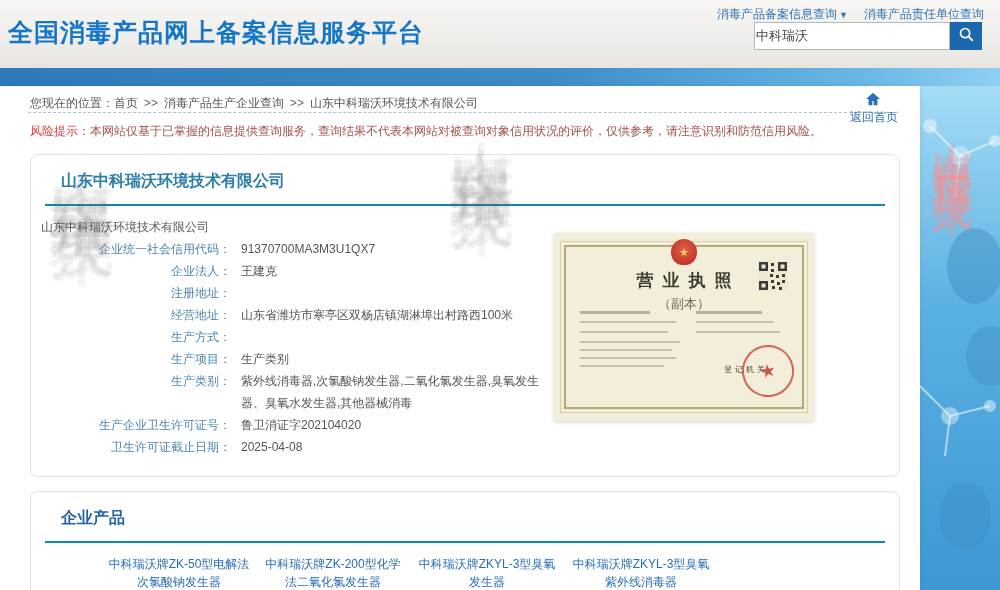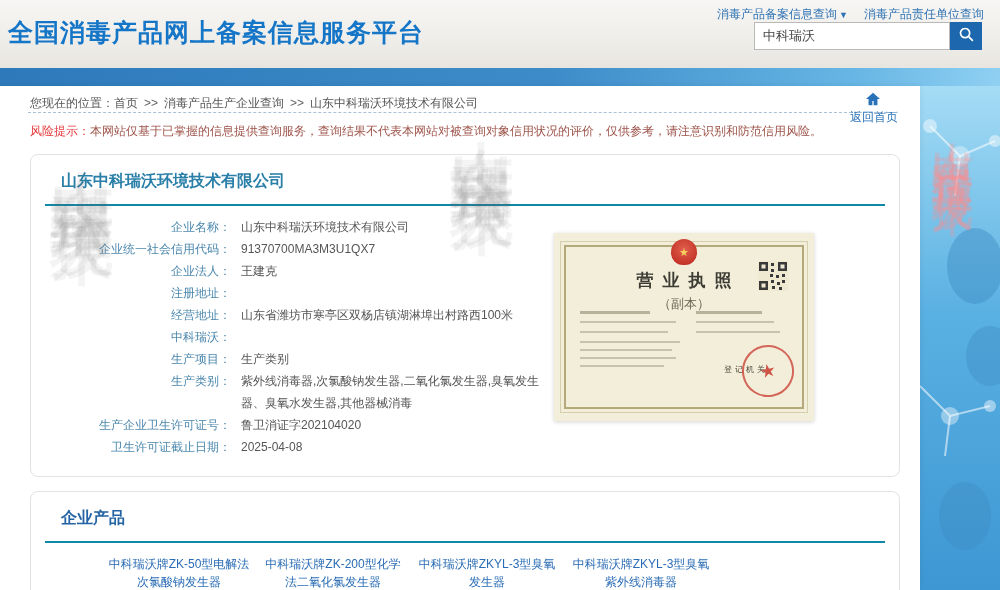--- a/index.html
+++ b/index.html
@@ -13,21 +13,21 @@
   .header { position:absolute; top:0; left:0; width:1000px; height:68px;
     background:linear-gradient(180deg,#f7f6f4 0%,#efeeea 55%,#e8e5e0 100%); }
   .topnav { position:absolute; top:6px; right:16px; font-size:12px; color:#2f73b4; }
   .topnav a { color:#2f73b4; text-decoration:none; cursor:pointer; }
   .topnav .caret { font-size:9px; color:#2f73b4; margin:0 2px; }
   .topnav .gap { display:inline-block; width:14px; }
   .site-title { position:absolute; left:8px; top:16px; font-size:25px; font-weight:bold;
     color:#1576c8; letter-spacing:1px; }
   .searchbox { position:absolute; top:22px; right:18px; display:flex; }
   .searchbox input { width:196px; height:28px; border:1px solid #b9b9b9; background:#fff;
-    padding:0 8px; font-size:13px; color:#444; outline:none; font-family:Liberation Sans, sans-serif; }
+    padding:0 1px; font-size:13px; color:#444; outline:none; font-family:Liberation Sans, sans-serif; }
   .search-btn { width:32px; height:28px; background:#1c67ad; border:none; cursor:pointer;
     display:flex; align-items:center; justify-content:center; }
 
   
   .bluebar { position:absolute; top:68px; left:0; width:1000px; height:18px;
     background:linear-gradient(90deg,#2e79ba 0%,#3d8cc9 55%,#66b5e4 85%,#8fd0f2 100%); }
 
   
   .rightstrip { position:absolute; top:86px; left:920px; width:80px; height:504px;
     background:linear-gradient(180deg,#a5dcf5 0%,#59b0e2 45%,#3e97d3 100%); overflow:hidden; }
@@ -154,40 +154,39 @@
   <div class="risk">
     <span class="pre">风险提示：</span><span class="txt">本网站仅基于已掌握的信息提供查询服务，查询结果不代表本网站对被查询对象信用状况的评价，仅供参考，请注意识别和防范信用风险。</span>
   </div>
 
   <div class="panel panel1">
     <div class="panel-title">山东中科瑞沃环境技术有限公司</div>
     <div class="divider"></div>
 
     <div class="fields">
       <div class="frow">
-          <span class="flabel">企业名称：</span>
           <span class="fvalue">山东中科瑞沃环境技术有限公司</span>
         </div>
       <div class="frow">
           <span class="flabel">企业统一社会信用代码：</span>
           <span class="fvalue">91370700MA3M3U1QX7</span>
         </div>
       <div class="frow">
           <span class="flabel">企业法人：</span>
           <span class="fvalue">王建克</span>
         </div>
       <div class="frow">
           <span class="flabel">注册地址：</span>
         </div>
       <div class="frow">
           <span class="flabel">经营地址：</span>
           <span class="fvalue">山东省潍坊市寒亭区双杨店镇湖淋埠出村路西100米</span>
         </div>
       <div class="frow">
-          <span class="flabel">中科瑞沃：</span>
+          <span class="flabel">生产方式：</span>
           <span class="fvalue"></span>
         </div>
       <div class="frow">
           <span class="flabel">生产项目：</span>
           <span class="fvalue">生产类别</span>
         </div>
       <div class="frow">
           <span class="flabel">生产类别：</span>
           <span class="fvalue">紫外线消毒器,次氯酸钠发生器,二氧化氯发生器,臭氧发生器、臭氧水发生器,其他器械消毒</span>
         </div>

